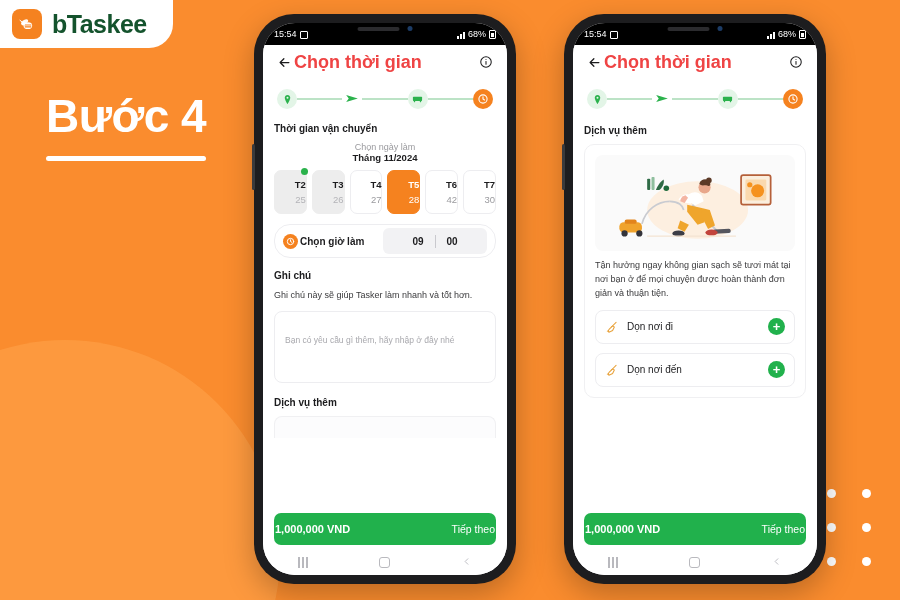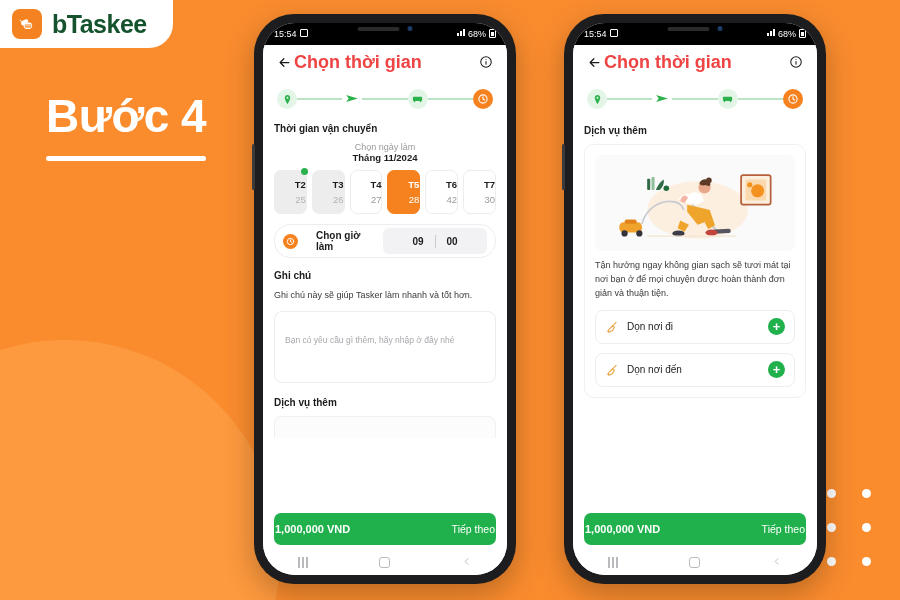--- a/index.html
+++ b/index.html
@@ -125,21 +125,21 @@
     background: #000;
     color: #fff;
     display: flex;
     align-items: center;
     justify-content: space-between;
     padding: 0 11px;
     font-size: 9px;
     position: relative;
     flex: 0 0 auto;
   }
-  .sb-left, .sb-right { display: flex; align-items: flex-start; gap: 3px; z-index: 2;}
+  .sb-left, .sb-right { display: flex; align-items: flex-end; gap: 3px; z-index: 2;}
   .notch {
     position: absolute;
     left: 50%; top: 3px;
     transform: translateX(-50%);
     display: flex; align-items: center; gap: 8px;
   }
   .notch .speaker { width: 42px; height: 4px; border-radius: 2px; background: #2b2b2e; }
   .notch .cam { width: 5px; height: 5px; border-radius: 50%; background: #1c3c66; }
   .sig { display: inline-block; width: 8px; height: 7px;
          background:
@@ -240,21 +240,21 @@
   }
 
   
   .timebox {
     margin-top: 10px;
     height: 34px;
     border: 1px solid #ededf0;
     border-radius: 16px;
     display: flex; align-items: center;
     padding: 0 8px;
-    gap: 18px;
+    gap: 2px;
   }
   .clock-dot {
     width: 15px; height: 15px;
     border-radius: 50%;
     background: #F5821F;
     display: flex; align-items: center; justify-content: center;
     color: #fff;
     flex: 0 0 auto;
   }
   .time-label { font-size: 10px; font-weight: 700; color: #1c1c1e; flex: 1; }

